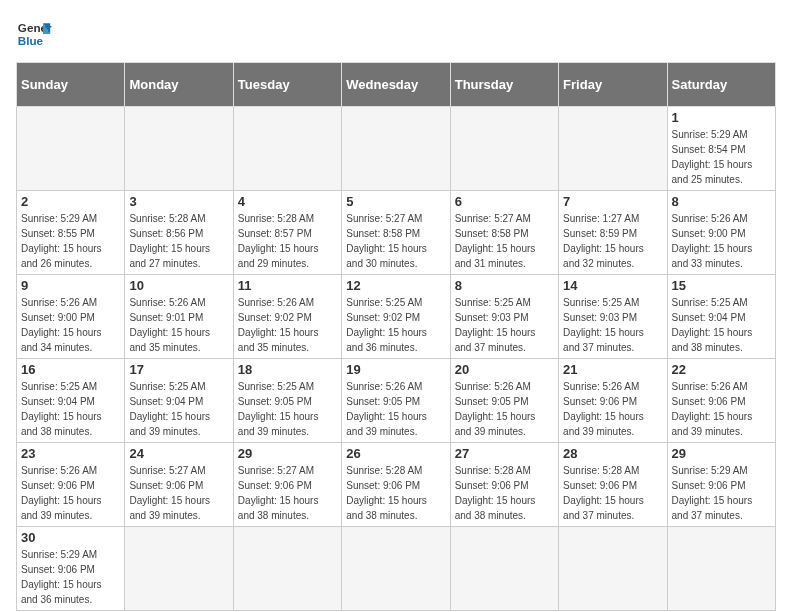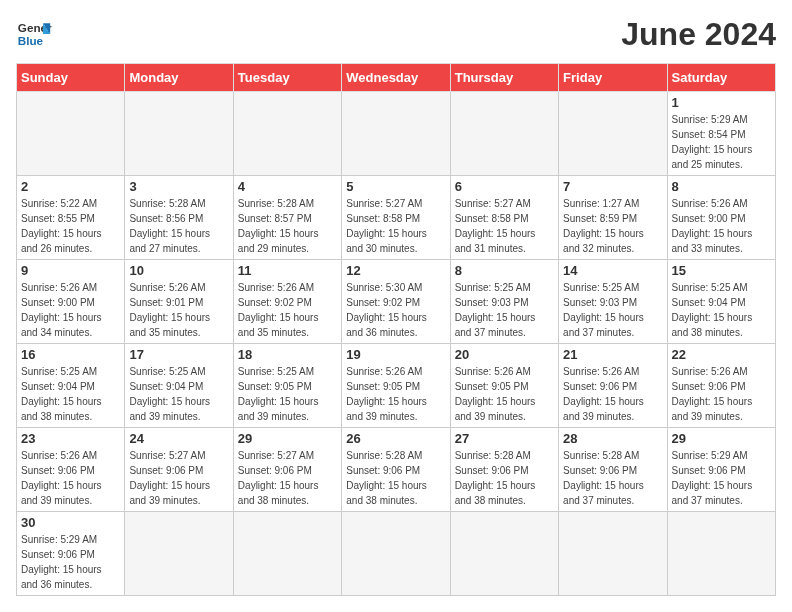--- a/index.html
+++ b/index.html
@@ -36,25 +36,25 @@
     .calendar-subtitle {
       font-size: 14px;
       color: #555;
     }
     .calendar-table {
       width: 100%;
       border-collapse: collapse;
       table-layout: fixed;
     }
     .calendar-table th {
-      background-color: #ef4444;
+      background-color: #737373;
       color: #fff;
       font-size: 13px;
       font-weight: bold;
-      padding: 6px 4px;
+      padding: 14px 4px;
       text-align: left;
       border: 1px solid #ddd;
     }
     .calendar-table td {
       border: 1px solid #ccc;
       vertical-align: top;
       padding: 3px 4px;
       font-size: 10.5px;
       color: #333;
       background: #fff;
@@ -86,21 +86,20 @@
 <div class="header-section">
   <div class="logo">
     <svg class="logo-icon" viewBox="0 0 40 40">
       <text x="2" y="18" font-size="13" font-weight="bold" fill="#333" font-family="Arial">General</text>
       <text x="2" y="32" font-size="13" font-weight="bold" fill="#1a6faf" font-family="Arial">Blue</text>
       <polygon points="30,8 38,8 38,20 30,8" fill="#1a6faf"></polygon>
       <polygon points="30,8 38,20 30,20" fill="#2e9bd6"></polygon>
     </svg>
   </div>
   <div class="title-section">
-    <div class="calendar-title">June 2024</div>
   </div>
 </div>
 
 <table class="calendar-table">
   <thead>
     <tr>
     <th>Sunday</th>
         <th>Monday</th>
         <th>Tuesday</th>
         <th>Wednesday</th>
@@ -121,21 +120,21 @@
           <span class="day-number">1</span>
           <div class="day-info">Sunrise: 5:29 AM
 Sunset: 8:54 PM
 Daylight: 15 hours
 and 25 minutes.</div>
         </td>
       </tr>
       <tr>
         <td>
           <span class="day-number">2</span>
-          <div class="day-info">Sunrise: 5:22 AM
+          <div class="day-info">Sunrise: 5:29 AM
 Sunset: 8:55 PM
 Daylight: 15 hours
 and 26 minutes.</div>
         </td>
         <td>
           <span class="day-number">3</span>
           <div class="day-info">Sunrise: 5:28 AM
 Sunset: 8:56 PM
 Daylight: 15 hours
 and 27 minutes.</div>
@@ -193,21 +192,21 @@
         </td>
         <td>
           <span class="day-number">11</span>
           <div class="day-info">Sunrise: 5:26 AM
 Sunset: 9:02 PM
 Daylight: 15 hours
 and 35 minutes.</div>
         </td>
         <td>
           <span class="day-number">12</span>
-          <div class="day-info">Sunrise: 5:30 AM
+          <div class="day-info">Sunrise: 5:25 AM
 Sunset: 9:02 PM
 Daylight: 15 hours
 and 36 minutes.</div>
         </td>
         <td>
           <span class="day-number">8</span>
           <div class="day-info">Sunrise: 5:25 AM
 Sunset: 9:03 PM
 Daylight: 15 hours
 and 37 minutes.</div>

